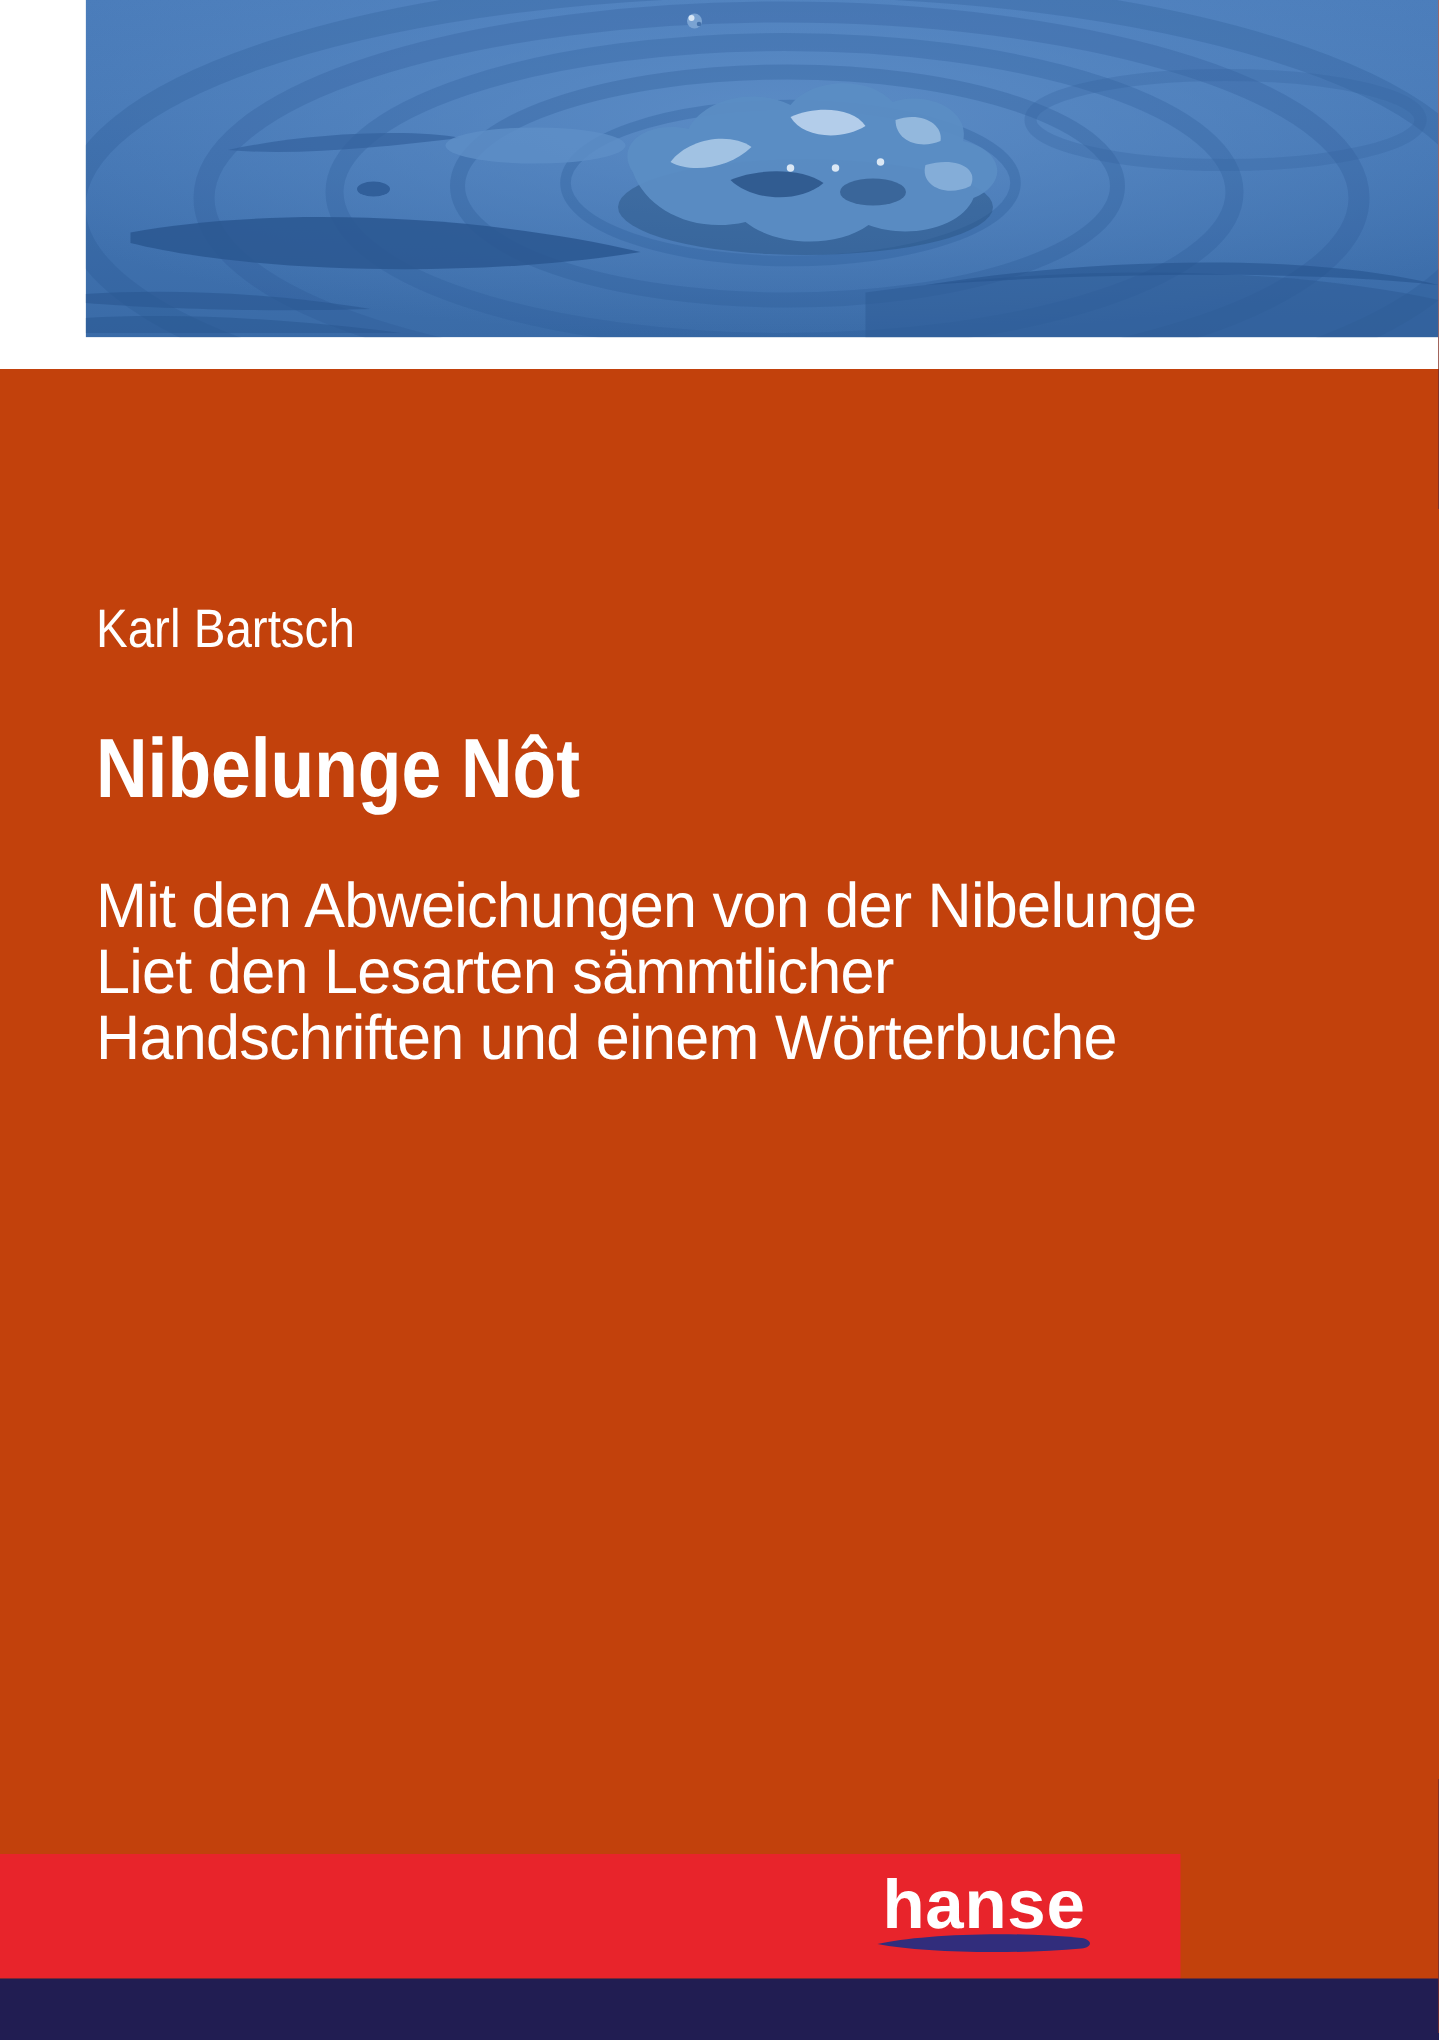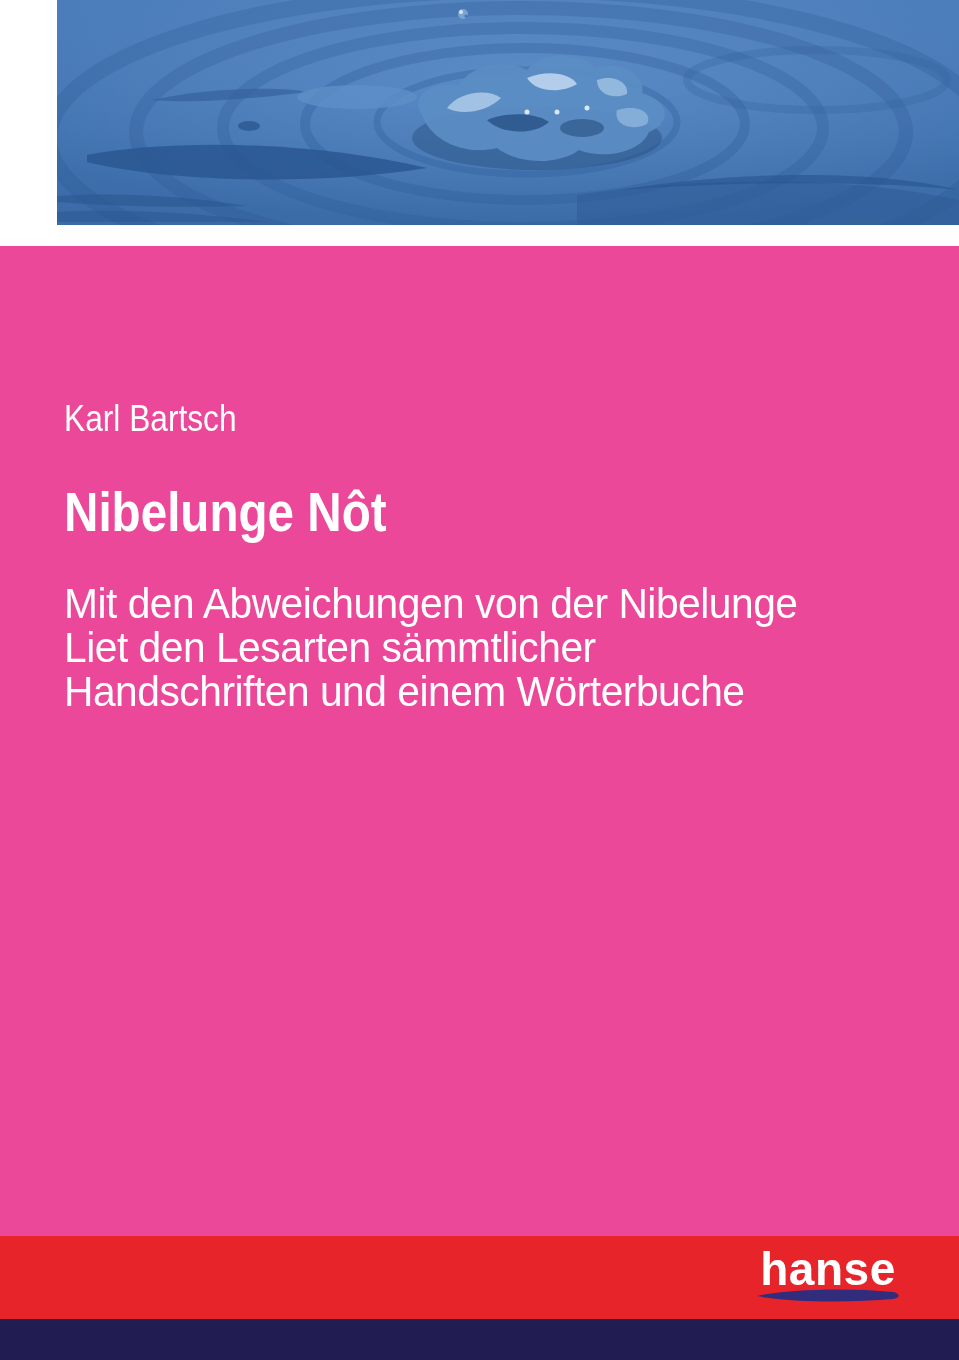--- a/index.html
+++ b/index.html
@@ -3,21 +3,21 @@
 <meta charset="utf-8">
 <style>
   html,body{margin:0;padding:0;}
   body{
     width:959px;height:1360px;
     font-family:"Liberation Sans",sans-serif;
     background:#211d52;
     position:relative;
     overflow:hidden;
   }
-  .cover{position:absolute;inset:0;background:#ec4899;}
+  .cover{position:absolute;inset:0;background:#c2410c;}
 
   
   .photo-band{
     position:absolute;top:0;left:0;width:959px;height:246px;
     background:#ffffff;
   }
   .photo{
     position:absolute;top:0;left:57px;width:902px;height:225px;
     overflow:hidden;
   }
@@ -38,21 +38,21 @@
   .subtitle{
     position:absolute;left:64px;top:582px;
     color:#ffffff;font-size:42px;line-height:44px;font-weight:400;
     transform:scaleX(0.97);transform-origin:left top;
     letter-spacing:-0.5px;
   }
   .subtitle div{white-space:nowrap;}
 
   
   .publisher-band{
-    position:absolute;left:0;top:1236px;width:959px;height:83px;
+    position:absolute;left:0;top:1236px;width:787px;height:83px;
     background:#e8242b;
   }
   .logo{
     position:absolute;top:10px;right:56px;
     display:flex;flex-direction:column;align-items:center;
   }
   .logo-text{
     color:#ffffff;font-size:46px;line-height:46px;font-weight:700;
     letter-spacing:0.5px;white-space:nowrap;
   }

